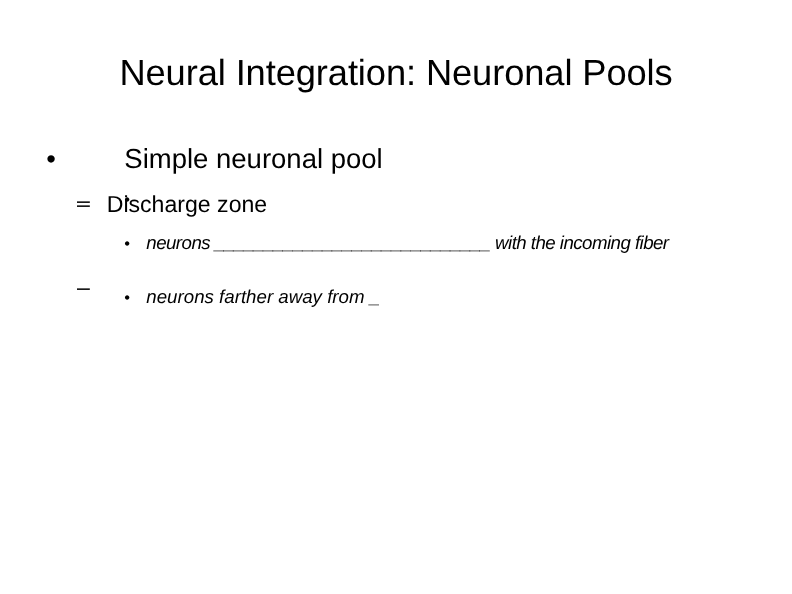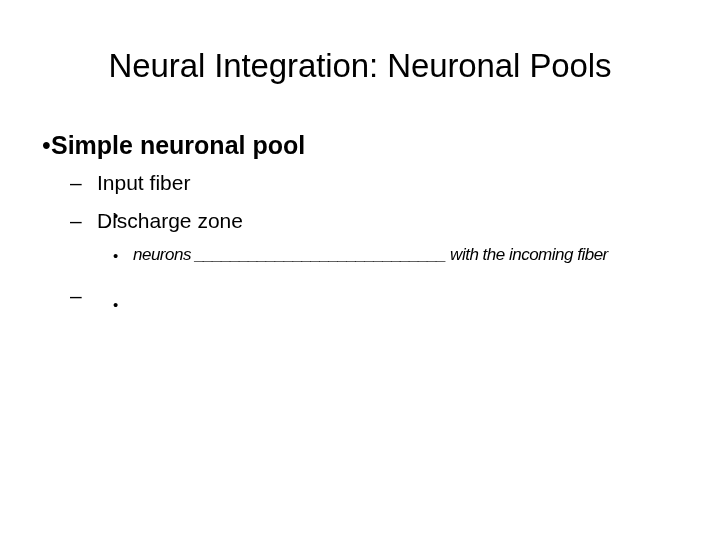--- a/index.html
+++ b/index.html
@@ -69,24 +69,23 @@
   .lvl1 {
     margin-bottom: 6px;
   }
   .lvl1 .bullet-mark {
     left: 42px;
     top: 0;
     font-size: 25px;
     line-height: 34px;
   }
   .lvl1 .bullet-text {
-    margin-left: 51px;
+    margin-left: 113px;
     font-size: 25px;
     line-height: 34px;
-    font-weight: bold;
   }
 
   
   .lvl2 {
     margin-bottom: 4px;
   }
   .lvl2 .bullet-mark {
     left: 70px;
     top: 0;
     font-size: 21px;
@@ -136,21 +135,20 @@
 
   <div class="body-outline">
 
     <div class="bullet-line lvl1">
       <span class="bullet-mark">•</span>
       <span class="bullet-text">Simple neuronal pool</span>
     </div>
 
     <div class="bullet-line lvl2">
       <span class="bullet-mark">–</span>
-      <span class="bullet-text">Input fiber</span>
     </div>
 
     <div class="bullet-line lvl3">
       <span class="bullet-mark">•</span>
       <span class="bullet-text"></span>
     </div>
 
     <div class="gap-after-inputfiber"></div>
 
     <div class="bullet-line lvl2">
@@ -168,16 +166,17 @@
     <div class="gap-before-facilitated"></div>
 
     <div class="bullet-line lvl2">
       <span class="bullet-mark">–</span>
     </div>
 
     <div class="gap-before-lastbullet"></div>
 
     <div class="bullet-line lvl3">
       <span class="bullet-mark">•</span>
+      <span class="bullet-text">neurons farther away from _</span>
     </div>
 
   </div>
 </div>
 
 </body></html>

